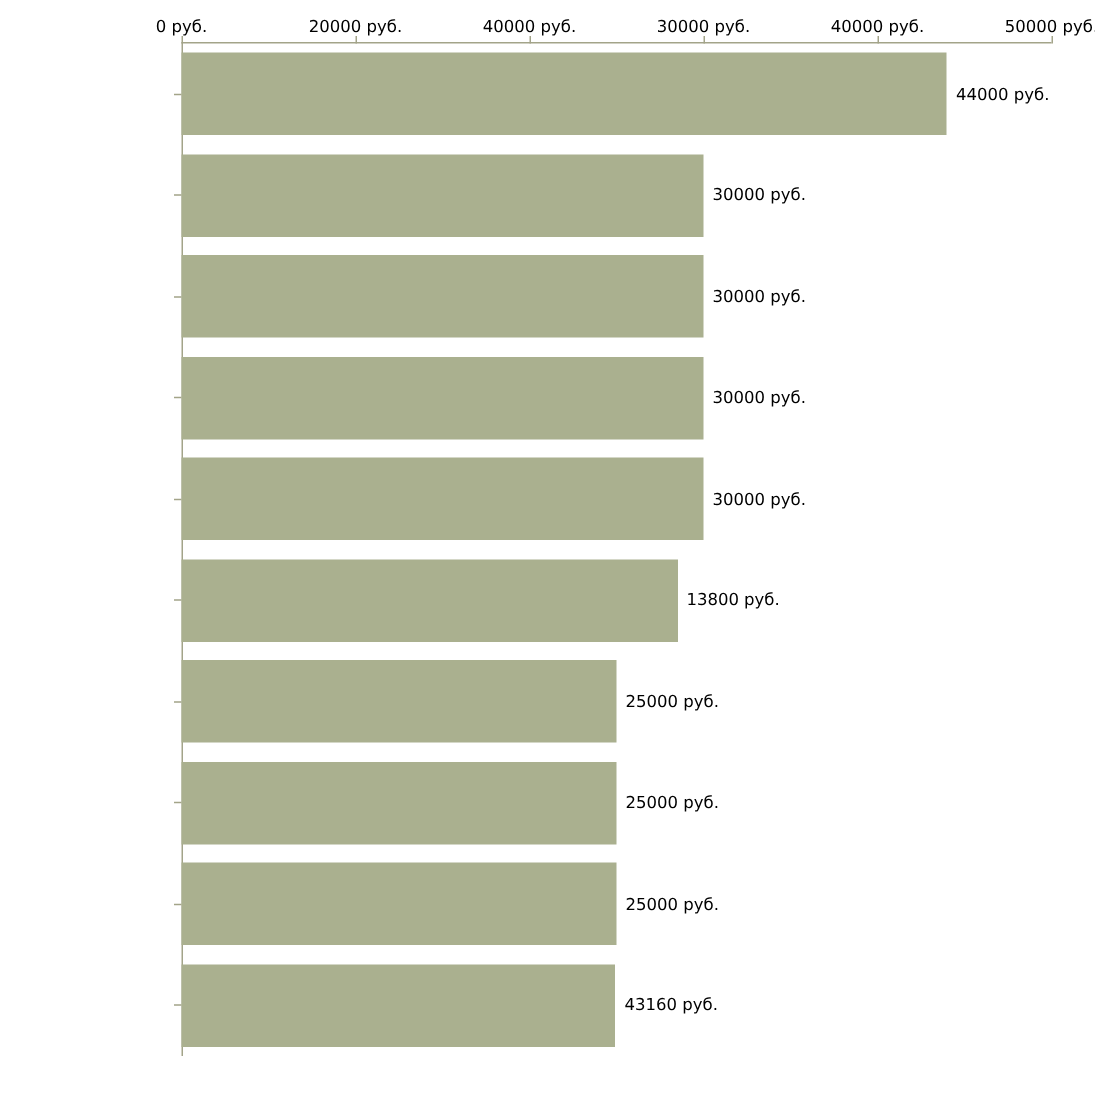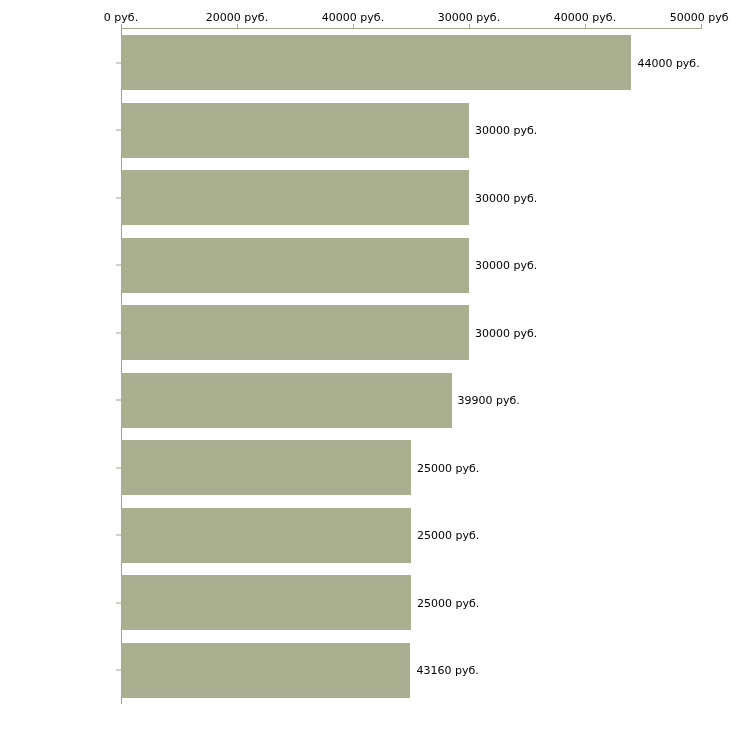--- a/index.html
+++ b/index.html
@@ -139,21 +139,21 @@
         <div class="bar-row" style="top: 208.75px; height: 55px; width: 640px;">
           <div class="bar" style="width: 348px; background: rgb(170, 176, 143);"></div>
           <div class="bar-value" style="left: 354px;">30000 руб.</div>
         </div>
         <div class="bar-row" style="top: 276.25px; height: 55px; width: 640px;">
           <div class="bar" style="width: 348px; background: rgb(170, 176, 143);"></div>
           <div class="bar-value" style="left: 354px;">30000 руб.</div>
         </div>
         <div class="bar-row" style="top: 343.75px; height: 55px; width: 640px;">
           <div class="bar" style="width: 330.6px; background: rgb(170, 176, 143);"></div>
-          <div class="bar-value" style="left: 336.6px;">39900 руб.</div>
+          <div class="bar-value" style="left: 336.6px;">13800 руб.</div>
         </div>
         <div class="bar-row" style="top: 411.25px; height: 55px; width: 640px;">
           <div class="bar" style="width: 290px; background: rgb(170, 176, 143);"></div>
           <div class="bar-value" style="left: 296px;">25000 руб.</div>
         </div>
         <div class="bar-row" style="top: 478.75px; height: 55px; width: 640px;">
           <div class="bar" style="width: 290px; background: rgb(170, 176, 143);"></div>
           <div class="bar-value" style="left: 296px;">25000 руб.</div>
         </div>
         <div class="bar-row" style="top: 546.25px; height: 55px; width: 640px;">

